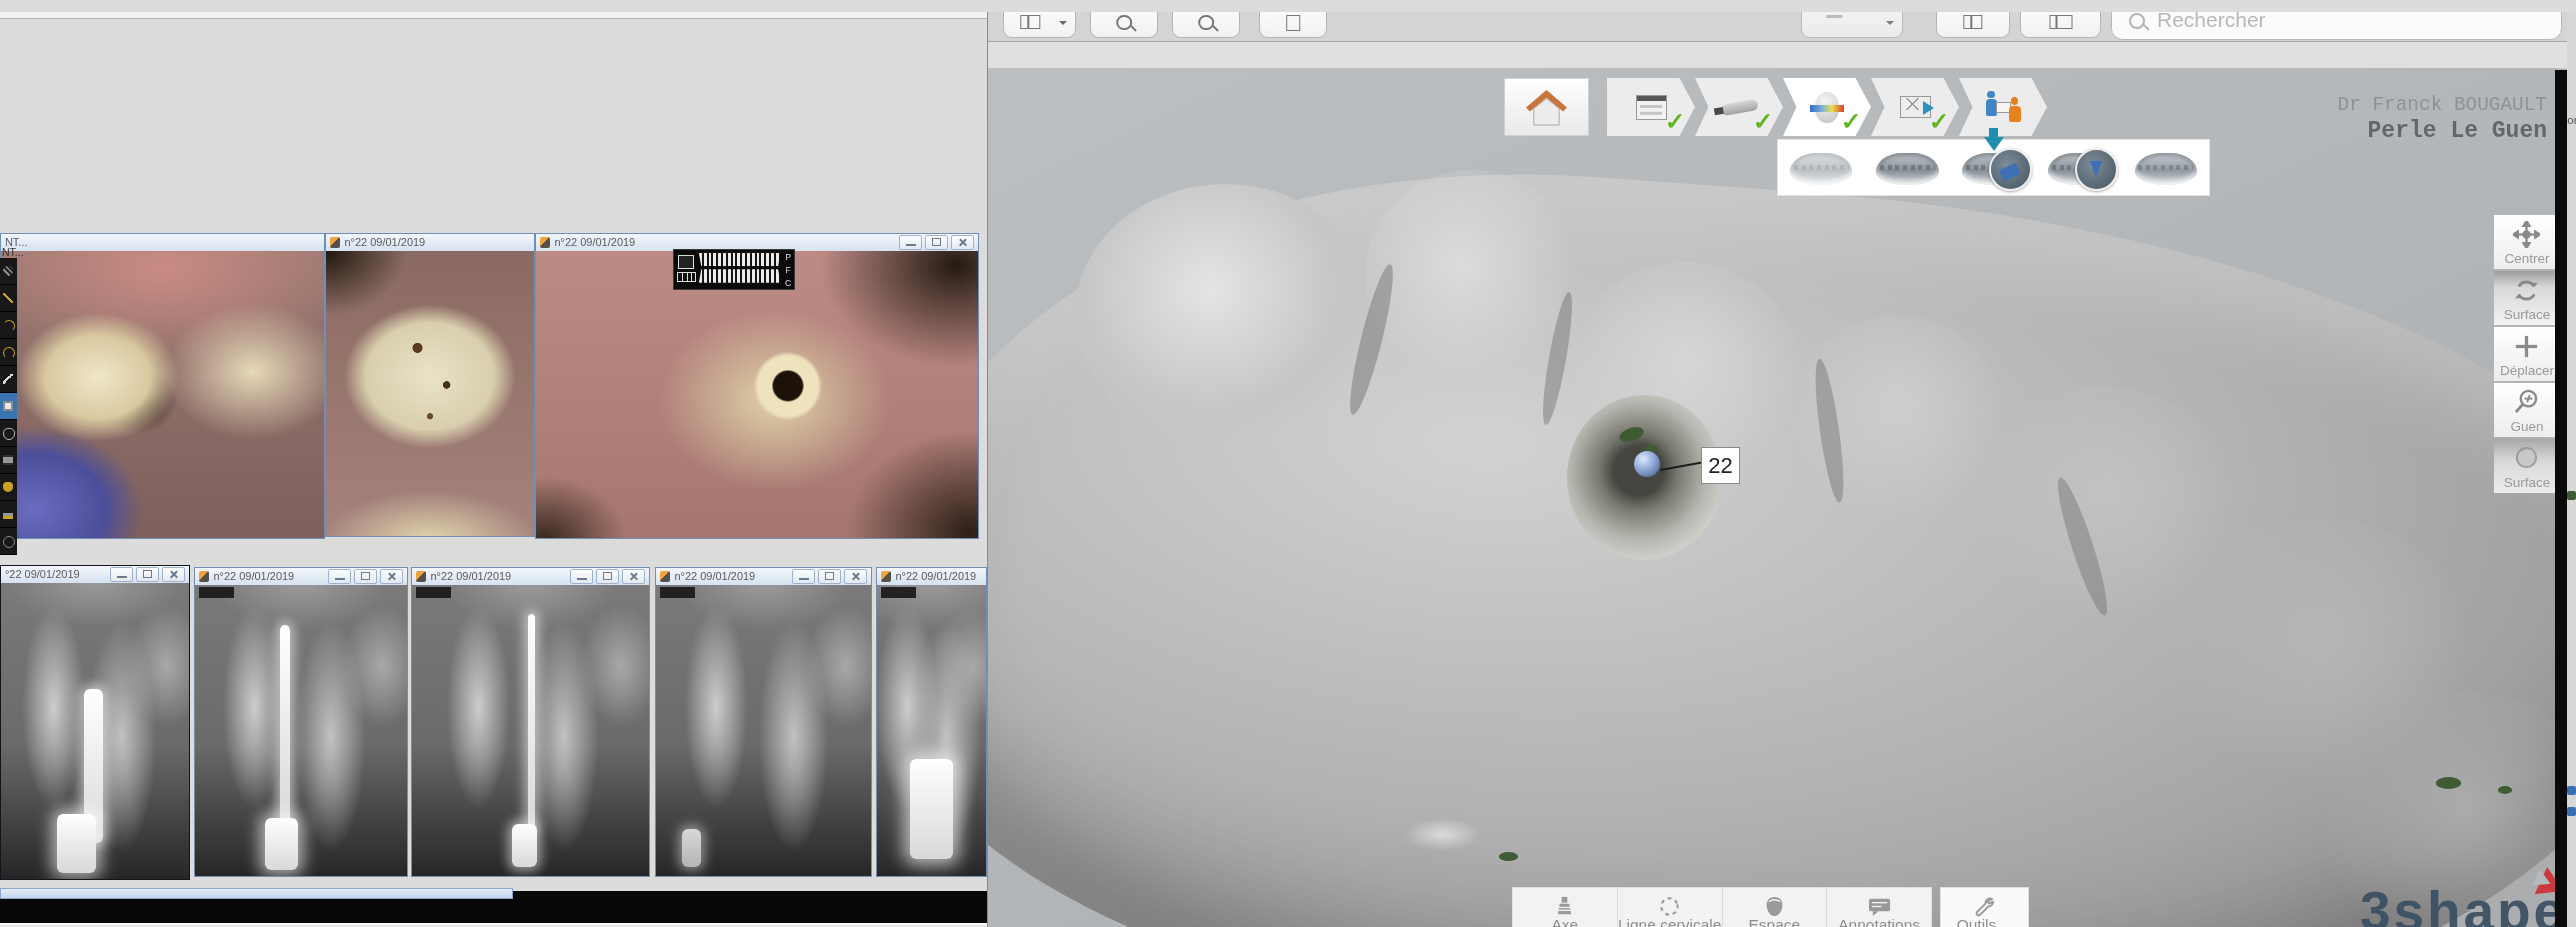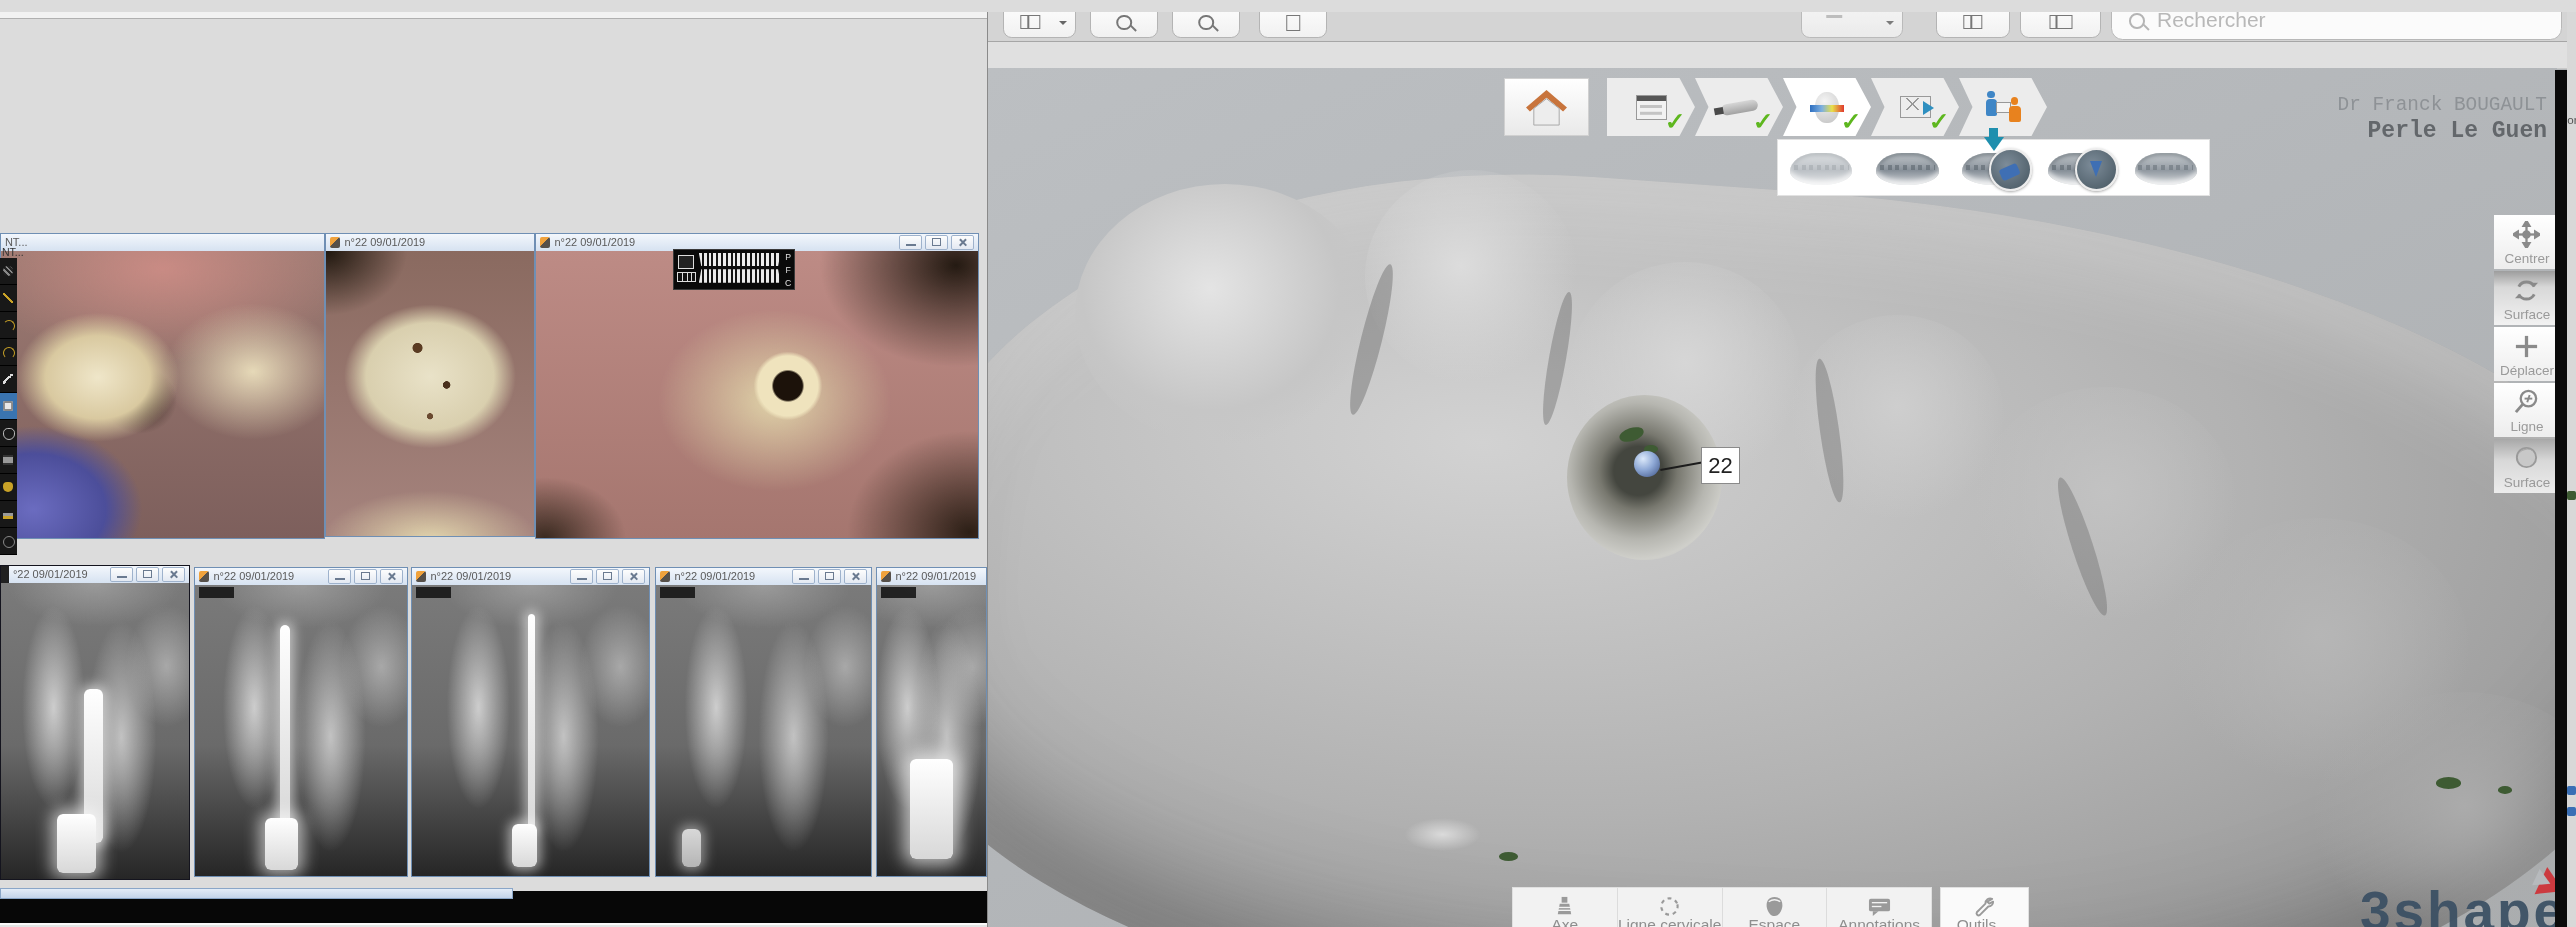--- a/index.html
+++ b/index.html
@@ -21,21 +21,21 @@
   .g-probe{background:linear-gradient(-45deg,transparent 45%,#ddd 45% 60%,transparent 60%);}
   .g-cam{background:#e8e8e8;border-radius:1.9px;box-shadow:inset 0 0 0 1.9px #888;}
   .g-tooth{border:1.9px solid #bbb;border-radius:40% 40% 50% 50%;}
   .g-film{background:#999;box-shadow:inset 0 1.9px 0 #333, inset 0 -1.9px 0 #333;}
   .g-crown{background:#c9a227;border-radius:40% 40% 50% 50%;}
   .g-hist{background:linear-gradient(0deg,#c9a227 30%,#999 30% 60%,transparent 60%);}
   .g-target{border:1.9px solid #888;border-radius:50%;}
 
   
   .win{position:absolute;background:#202020;border:1px solid #6f8fb4;box-sizing:border-box;}
-  .win.active{border:1.9px solid #14141e;padding-left:8px;}
+  .win.active{border:1.9px solid #14141e;}
   .tb{height:16.5px;background:linear-gradient(#f3f7fc,#d6e2f1);display:flex;align-items:center;gap:3.9px;
       padding:0 3.9px;font-size:11px;color:#5a5a5a;border-bottom:1px solid #aebfd4;white-space:nowrap;overflow:hidden;}
   .wicon{flex:0 0 auto;width:10.6px;height:10.6px;border-radius:1.9px;background:linear-gradient(135deg,#f0a23c 0 45%,#56504a 45%);}
   .ttl{overflow:hidden;text-overflow:clip;}
   .btns{margin-left:auto;display:flex;gap:2.9px;flex:0 0 auto;}
   .wbtn{width:21px;height:12.6px;background:linear-gradient(#fdfdfd,#e3e9f2);border:1px solid #9eb2cc;border-radius:1.9px;position:relative;}
   .wbtn.min::after{content:"";position:absolute;left:5.8px;right:5.8px;bottom:2.9px;height:1.9px;background:#6a7a90;}
   .wbtn.max::after{content:"";position:absolute;left:5.8px;top:1.9px;width:6.8px;height:5.8px;border:1.9px solid #6a7a90;}
   .wbtn.cls::before,.wbtn.cls::after{content:"";position:absolute;left:9.7px;top:1.9px;width:1.9px;height:8.7px;background:#6a7a90;}
   .wbtn.cls::before{transform:rotate(45deg);}  .wbtn.cls::after{transform:rotate(-45deg);}
@@ -571,21 +571,21 @@
         </svg>
         <div class="lbl">Déplacer</div>
       </div>
       <div class="rtool">
         <svg width="27" height="27" viewBox="0 0 28 28">
           <circle cx="16" cy="11" r="8" stroke="#8a8a8a" stroke-width="2.4" fill="none"></circle>
           <line x1="10" y1="17" x2="3" y2="25" stroke="#8a8a8a" stroke-width="3"></line>
           <line x1="12" y1="11" x2="20" y2="11" stroke="#8a8a8a" stroke-width="2"></line>
           <line x1="16" y1="7" x2="16" y2="15" stroke="#8a8a8a" stroke-width="2" transform="rotate(18 16 11)"></line>
         </svg>
-        <div class="lbl">Ligne</div>
+        <div class="lbl">Guen</div>
       </div>
       <div class="rtool dim">
         <svg width="27" height="27" viewBox="0 0 28 28">
           <circle cx="14" cy="14" r="10" stroke="#9a9a9a" stroke-width="2" fill="#c8c8c8"></circle>
           <path d="M 6,10 A 10 10 0 0 1 22,8 A 12 12 0 0 0 6,10" fill="#a8a8a8"></path>
         </svg>
         <div class="lbl">Surface</div>
       </div>
     </div>
 

